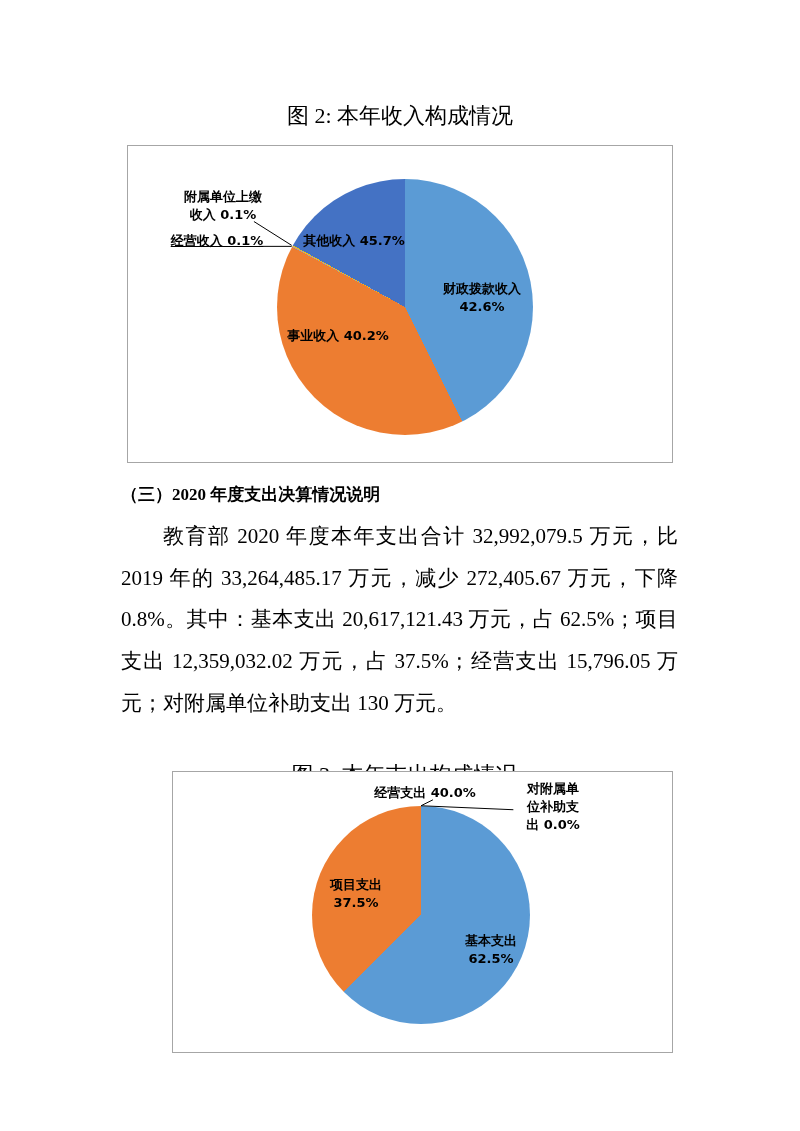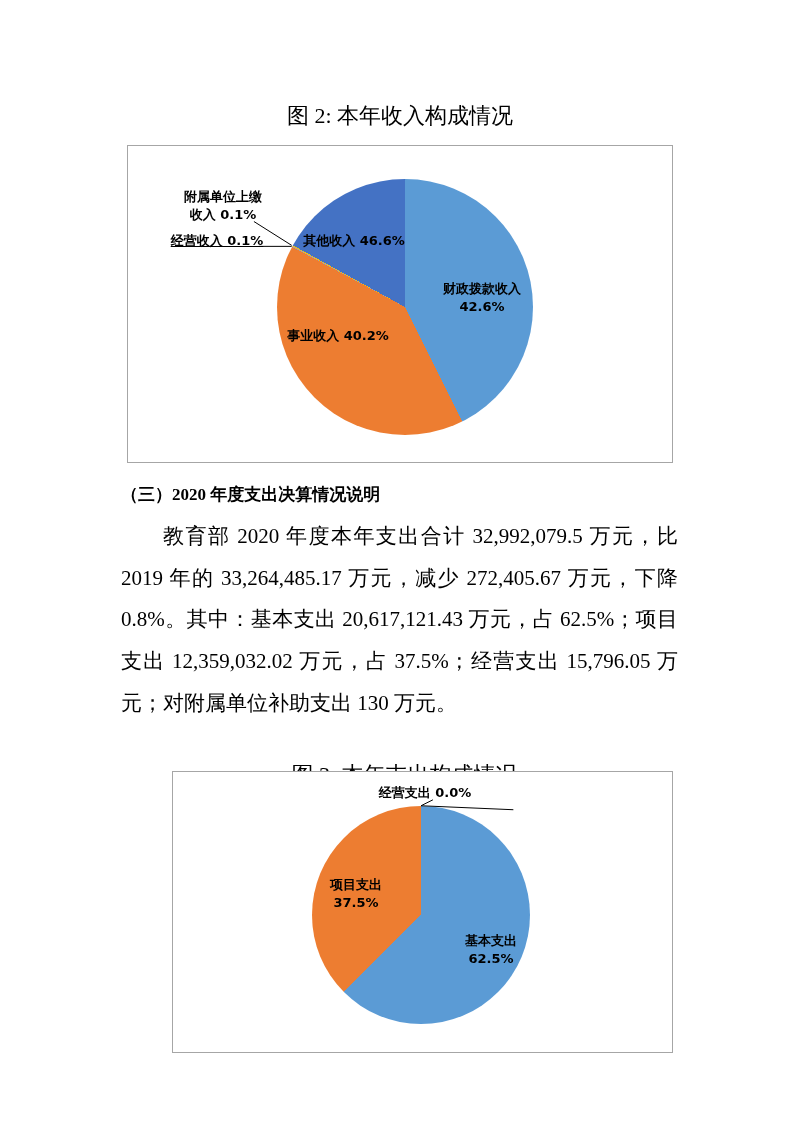--- a/index.html
+++ b/index.html
@@ -33,21 +33,21 @@
       <polyline points="131,101 164,101" fill="none" stroke="#000" stroke-width="1"></polyline>
     </svg>
 
     <div class="plabel" style="left:20px;top:42px;width:150px;text-align:center;">
       <div>附属单位上缴</div>
       <div>收入 0.1%</div>
     </div>
 
     <div class="plabel" style="left:14px;top:86px;width:150px;text-decoration:underline;">经营收入 0.1%</div>
 
-    <div class="plabel" style="left:151px;top:86px;width:150px;">其他收入 46.6%</div>
+    <div class="plabel" style="left:151px;top:86px;width:150px;">其他收入 45.7%</div>
 
     <div class="plabel" style="left:135px;top:181px;width:150px;">事业收入 40.2%</div>
 
     <div class="plabel" style="left:279px;top:134px;width:150px;">
       <div>财政拨款收入</div>
       <div>42.6%</div>
     </div>
   </div>
 
   <div class="bodyblock">
@@ -63,22 +63,27 @@
 
   <div class="chart-frame" style="left:172px;top:771px;width:501px;height:282px;">
 
     <div class="pie" style="left: 139px; top: 34px; width: 218px; height: 218px; background: conic-gradient(rgb(91, 155, 213) 0deg, rgb(91, 155, 213) 225deg, rgb(237, 125, 49) 225deg, rgb(237, 125, 49) 360deg, rgb(165, 165, 165) 360deg, rgb(165, 165, 165) 360deg, rgb(255, 192, 0) 360deg, rgb(255, 192, 0) 360deg);"></div>
 
     <svg class="leader" viewBox="0 0 501 282">
       <polyline points="261,28 249,34" fill="none" stroke="#000" stroke-width="1"></polyline>
       <polyline points="249,34 342,38" fill="none" stroke="#000" stroke-width="1"></polyline>
     </svg>
 
-    <div class="plabel" style="left:177px;top:12px;width:150px;">经营支出 0.0%</div>
+    <div class="plabel" style="left:177px;top:12px;width:150px;">经营支出 40.0%</div>
 
+    <div class="plabel" style="left:330px;top:8px;width:100px;">
+      <div>对附属单</div>
+      <div>位补助支</div>
+      <div>出 0.0%</div>
+    </div>
 
     <div class="plabel" style="left:243px;top:160px;width:150px;">
       <div>基本支出</div>
       <div>62.5%</div>
     </div>
 
     <div class="plabel" style="left:108px;top:104px;width:150px;">
       <div>项目支出</div>
       <div>37.5%</div>
     </div>

